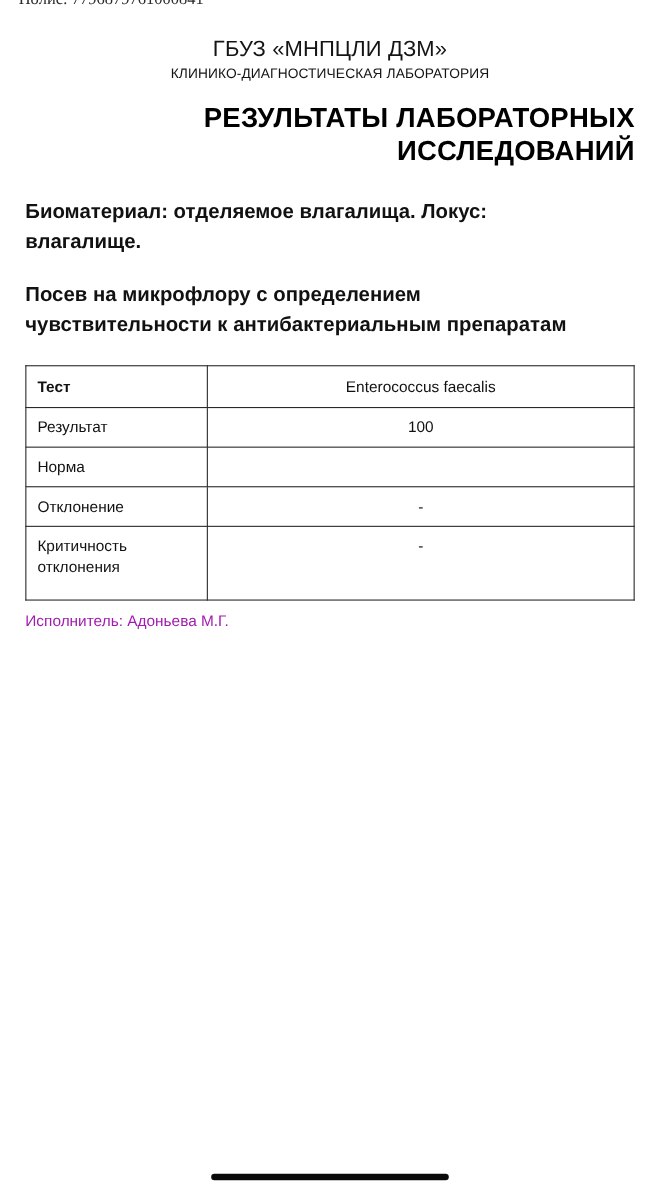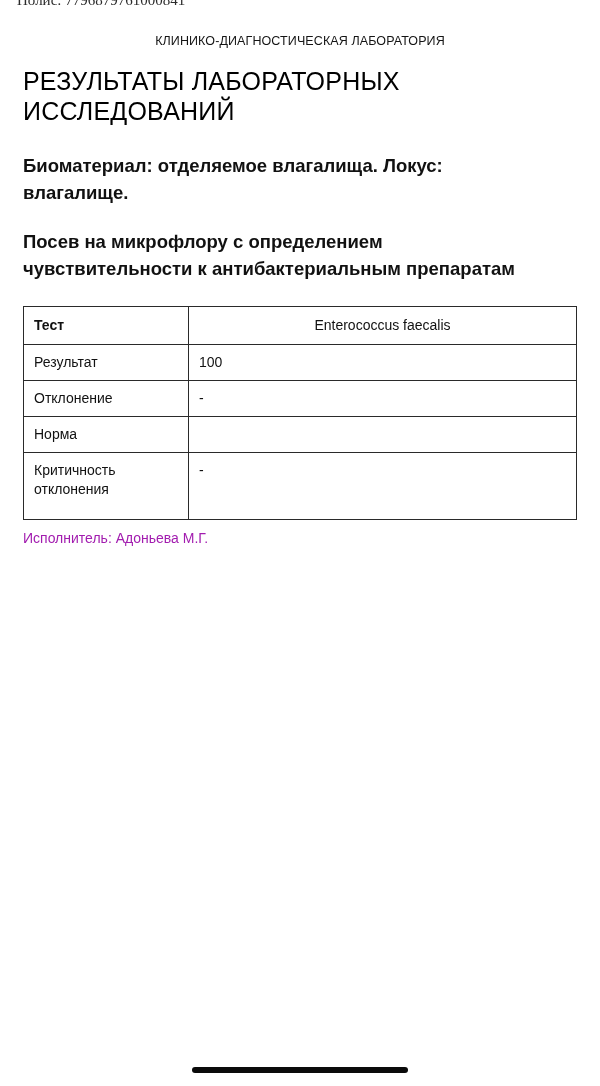--- a/index.html
+++ b/index.html
@@ -56,29 +56,29 @@
     font-weight: 400;
     line-height: 24px;
     letter-spacing: 0.1px;
     color: #141414;
   }
   .org-dept {
     font-size: 12.5px;
     font-weight: 400;
     line-height: 16px;
     letter-spacing: 0.1px;
-    margin-top: 12px;
+    margin-top: 2px;
     color: #141414;
   }
 
   
   .doc-title {
-    text-align: left;
+    text-align: right;
     font-size: 25px;
-    font-weight: normal;
+    font-weight: bold;
     line-height: 30px;
     letter-spacing: 0.2px;
     margin-top: 17px;
     color: #000000;
   }
 
   
   .lead-para {
     font-size: 18.5px;
     font-weight: bold;
@@ -122,21 +122,21 @@
   .results-table th.head-value {
     font-weight: normal;
     text-align: center;
     padding-top: 9px;
     padding-bottom: 9px;
   }
   .results-table td.cell-label {
     text-align: left;
   }
   .results-table td.cell-value {
-    text-align: left;
+    text-align: center;
   }
   .results-table tr.row-tall td {
     padding-bottom: 20px;
   }
 
   
   .performer {
     font-size: 14px;
     line-height: 19px;
     color: #a21caf;
@@ -158,20 +158,21 @@
 </head>
 <body>
 
 <div class="policy-strip">
   <div class="policy-text">Полис: 7796879761000841</div>
 </div>
 
 <div class="page">
 
   <div class="org-block">
+    <div class="org-name">ГБУЗ «МНПЦЛИ ДЗМ»</div>
     <div class="org-dept">КЛИНИКО-ДИАГНОСТИЧЕСКАЯ ЛАБОРАТОРИЯ</div>
   </div>
 
   <h1 class="doc-title">РЕЗУЛЬТАТЫ ЛАБОРАТОРНЫХ ИССЛЕДОВАНИЙ</h1>
 
   <p class="lead-para biomaterial">Биоматериал: отделяемое влагалища. Локус: влагалище.</p>
 
   <p class="lead-para">Посев на микрофлору с определением чувствительности к антибактериальным препаратам</p>
 
   <table class="results-table">
@@ -184,26 +185,26 @@
         <th class="head-label">Тест</th>
         <th class="head-value">Enterococcus faecalis</th>
       </tr>
     </thead>
     <tbody>
       <tr>
         <td class="cell-label">Результат</td>
         <td class="cell-value">100</td>
       </tr>
       <tr>
+        <td class="cell-label">Норма</td>
+        <td class="cell-value"></td>
+      </tr>
+      <tr>
         <td class="cell-label">Отклонение</td>
         <td class="cell-value">-</td>
-      </tr>
-      <tr>
-        <td class="cell-label">Норма</td>
-        <td class="cell-value"></td>
       </tr>
       <tr class="row-tall">
         <td class="cell-label">Критичность отклонения</td>
         <td class="cell-value">-</td>
       </tr>
     </tbody>
   </table>
 
   <div class="performer">Исполнитель: Адоньева М.Г.</div>
 

